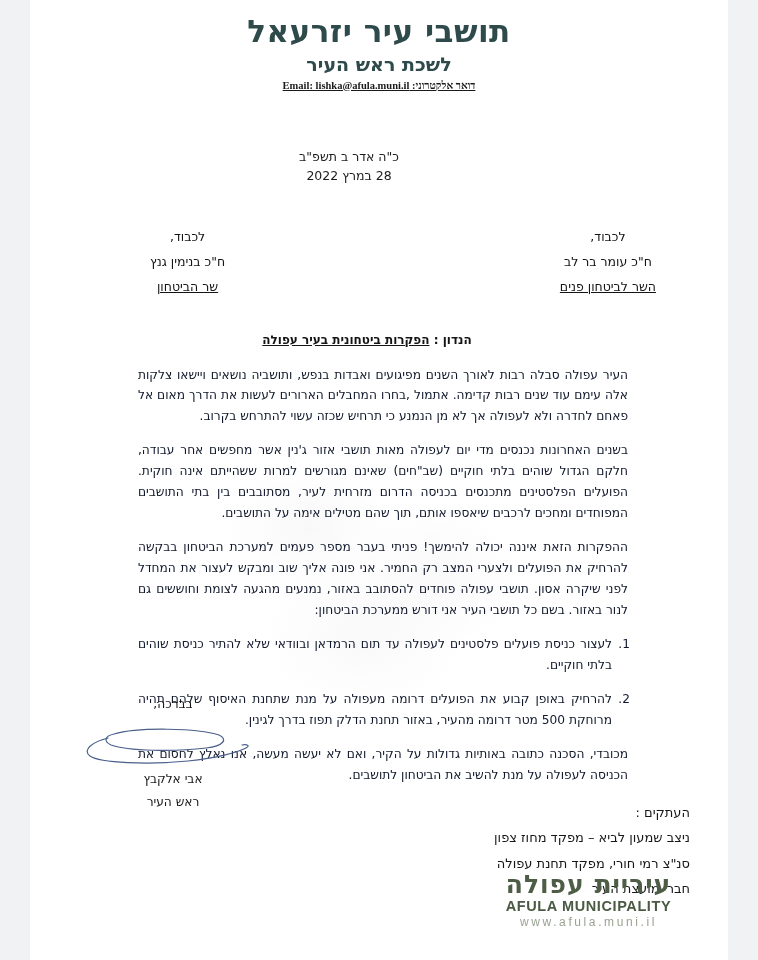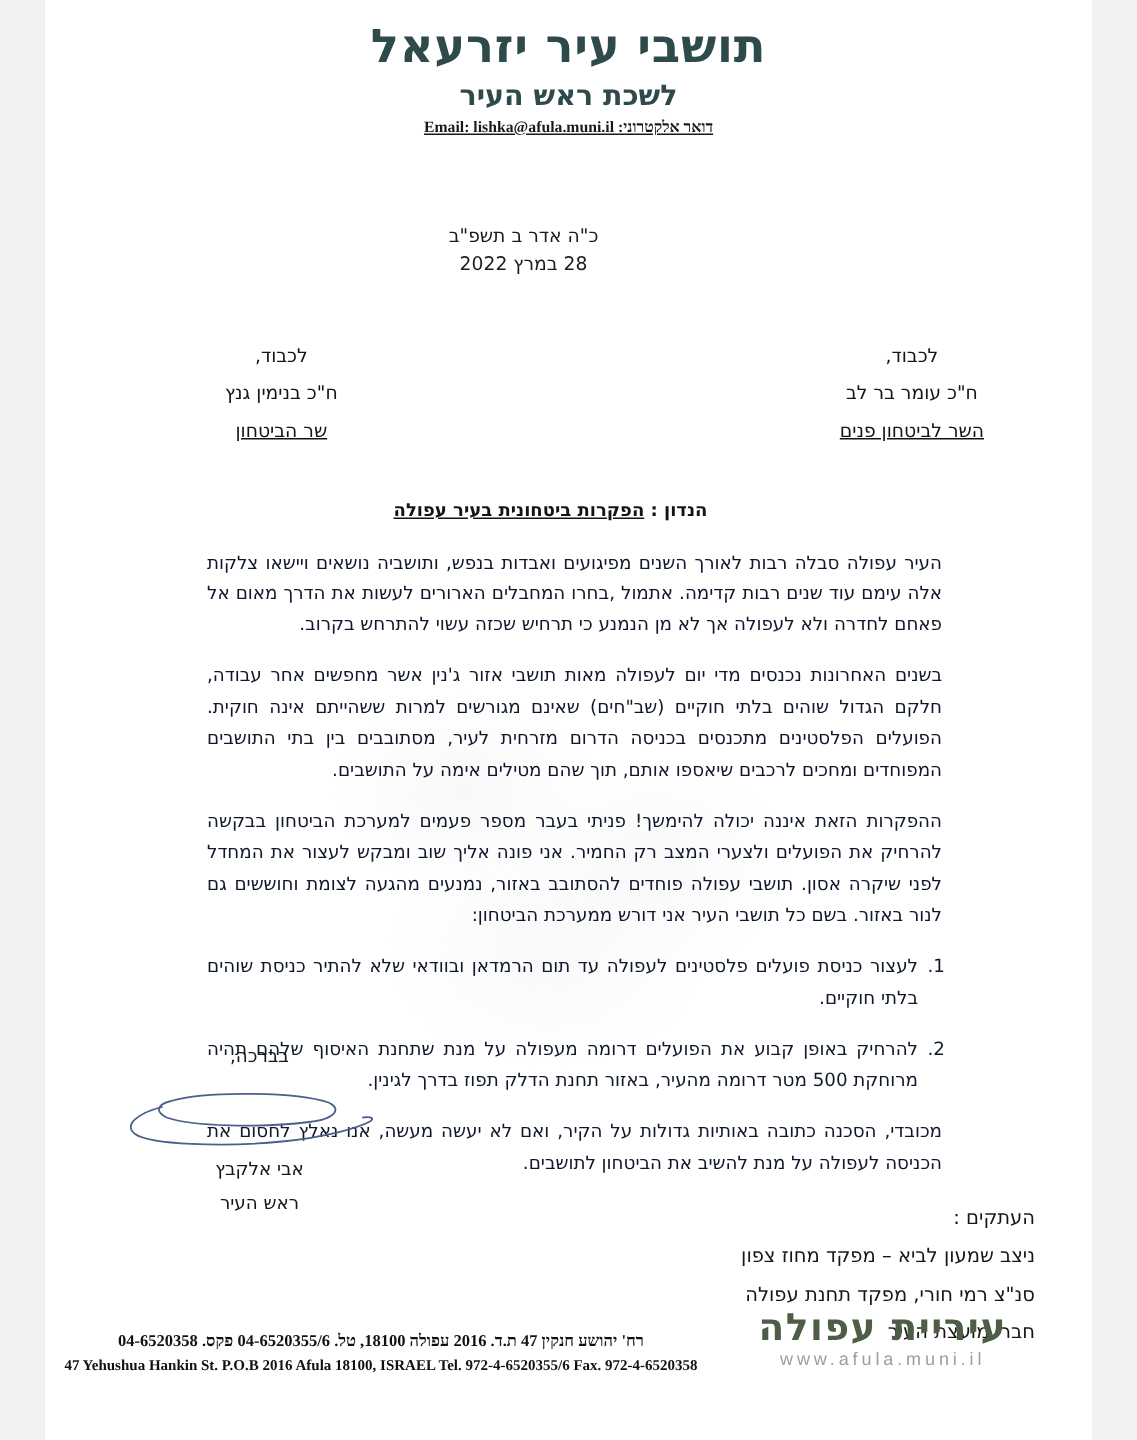--- a/index.html
+++ b/index.html
@@ -287,22 +287,19 @@
 
     <div class="cc">
       <div>העתקים :</div>
       <div>ניצב שמעון לביא – מפקד מחוז צפון</div>
       <div>סנ"צ רמי חורי, מפקד תחנת עפולה</div>
       <div>חברי מועצת העיר</div>
     </div>
 
     <div class="logo">
       <div class="logo-he">עיריית עפולה</div>
+      <div class="logo-en">AFULA MUNICIPALITY</div>
       <div class="logo-url">www.afula.muni.il</div>
     </div>
 
-    <div class="footer-addr">
-      <div class="addr-he">רח' יהושע חנקין 47 ת.ד. 2016 עפולה 18100, טל. 04-6520355/6 פקס. 04-6520358</div>
-      <div class="addr-en">47 Yehushua Hankin St. P.O.B 2016 Afula 18100, ISRAEL Tel. 972-4-6520355/6 Fax. 972-4-6520358</div>
-    </div>
 
   </div>
 </div>
 
 </body></html>

